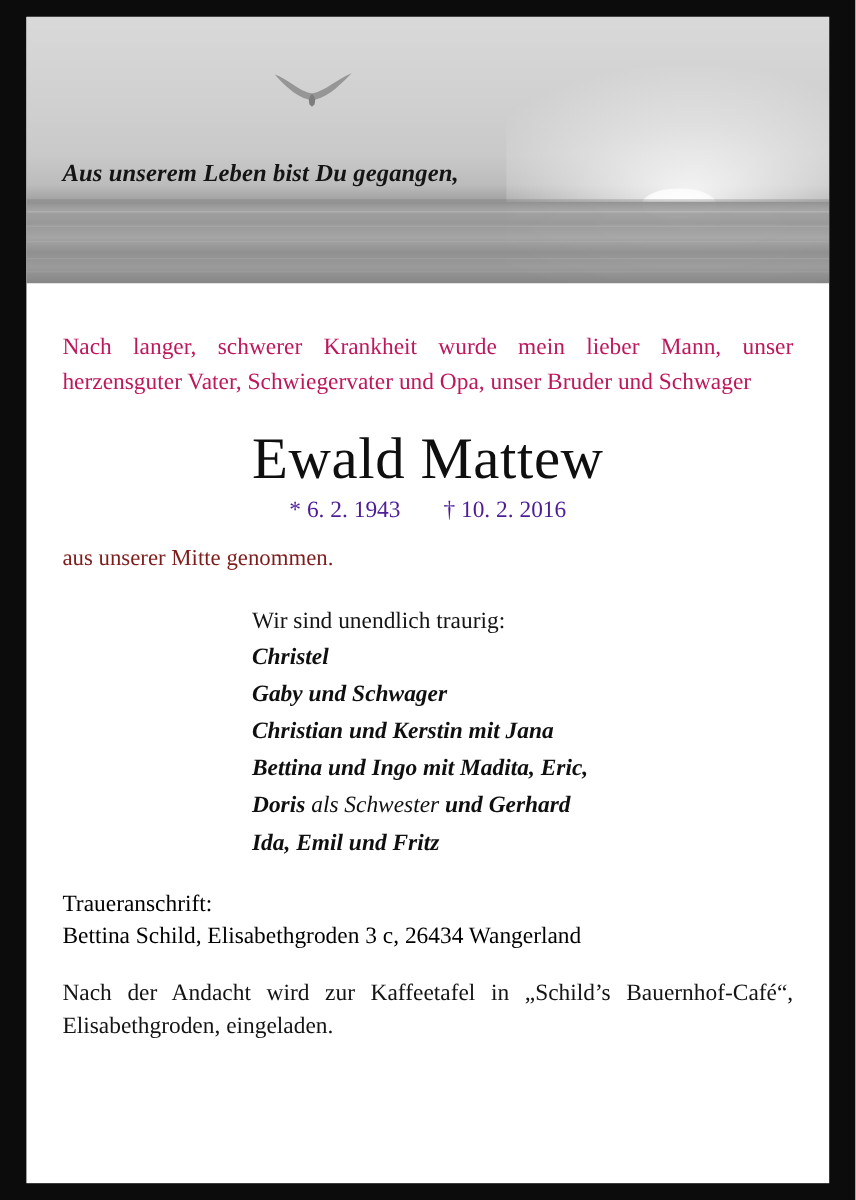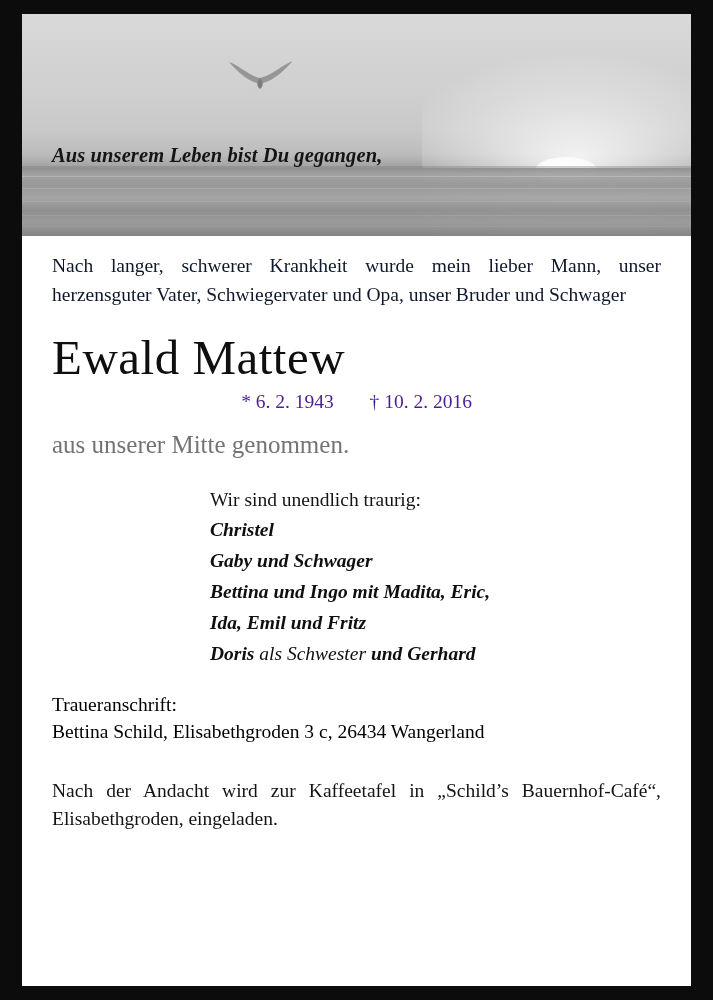--- a/index.html
+++ b/index.html
@@ -100,66 +100,67 @@
   .bird {
     position: absolute;
     left: 205px;
     top: 42px;
     width: 70px;
     height: 36px;
   }
   .quote {
     position: absolute;
     left: 30px;
-    top: 128px;
+    top: 118px;
     width: 600px;
     font-family: "Liberation Serif", serif;
     font-weight: bold;
     font-style: italic;
     font-size: 20.5px;
     line-height: 27px;
     color: #141414;
     letter-spacing: 0.1px;
   }
 
   
   .body-area {
     position: relative;
     padding: 0 30px;
     color: #111111;
   }
   .intro {
-    margin-top: 16px;
+    margin-top: 40px;
     font-size: 19.5px;
     line-height: 28.5px;
     text-align: justify;
     text-align-last: left;
-    color: #0f172a;
+    color: #be185d;
   }
   .name {
     margin-top: 22px;
+    text-align: center;
     font-size: 49px;
     line-height: 54px;
     letter-spacing: 0.5px;
     color: #0f0f0f;
   }
   .dates {
     margin-top: 6px;
     text-align: center;
     font-size: 19.5px;
     color: #4c1d95;
   }
   .dates .sep {
     display: inline-block;
     width: 26px;
   }
   .taken {
     margin-top: 18px;
-    font-size: 25px;
-    color: #737373;
+    font-size: 19px;
+    color: #7f1d1d;
   }
 
   .mourners {
     margin-top: 26px;
     padding-left: 158px;
   }
   .mourners .lead {
     font-size: 19.5px;
     line-height: 29px;
     color: #141414;
@@ -183,21 +184,21 @@
   }
   .para {
     margin-top: 20px;
     font-size: 19.5px;
     line-height: 28px;
     text-align: justify;
     text-align-last: left;
     color: #141414;
   }
   .para.last {
-    margin-top: 32px;
+    margin-top: 20px;
   }
 </style>
 </head>
 <body>
 
 <div class="page">
   <div class="obituary">
 
     <div class="header-image">
       <div class="sky-glow"></div>
@@ -238,27 +239,30 @@
       <div class="mourners">
         <div class="lead">Wir sind unendlich traurig:</div>
 
         <div class="entry">
           <span>Christel</span>
         </div>
         <div class="entry">
           <span>Gaby und Schwager</span>
         </div>
         <div class="entry">
+          <span>Christian und Kerstin mit Jana</span>
+        </div>
+        <div class="entry">
           <span>Bettina und Ingo mit Madita, Eric,</span>
         </div>
         <div class="entry">
+          <span>Doris</span><span class="reg"> als Schwester </span><span>und Gerhard</span>
+        </div>
+        <div class="entry">
           <span>Ida, Emil und Fritz</span>
-        </div>
-        <div class="entry">
-          <span>Doris</span><span class="reg"> als Schwester </span><span>und Gerhard</span>
         </div>
       </div>
 
       <div class="address">
         <div>Traueranschrift:</div>
         <div>Bettina Schild, Elisabethgroden 3 c, 26434 Wangerland</div>
       </div>
 
 
       <div class="para last">Nach der Andacht wird zur Kaffeetafel in „Schild’s Bauernhof-Café“, Elisabethgroden, eingeladen.</div>

